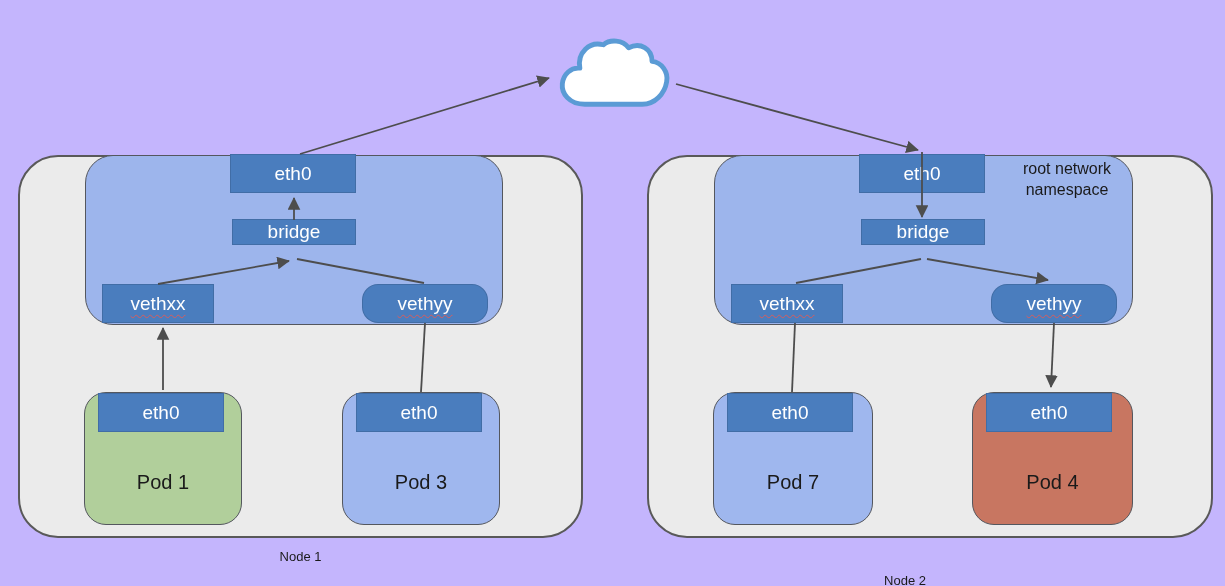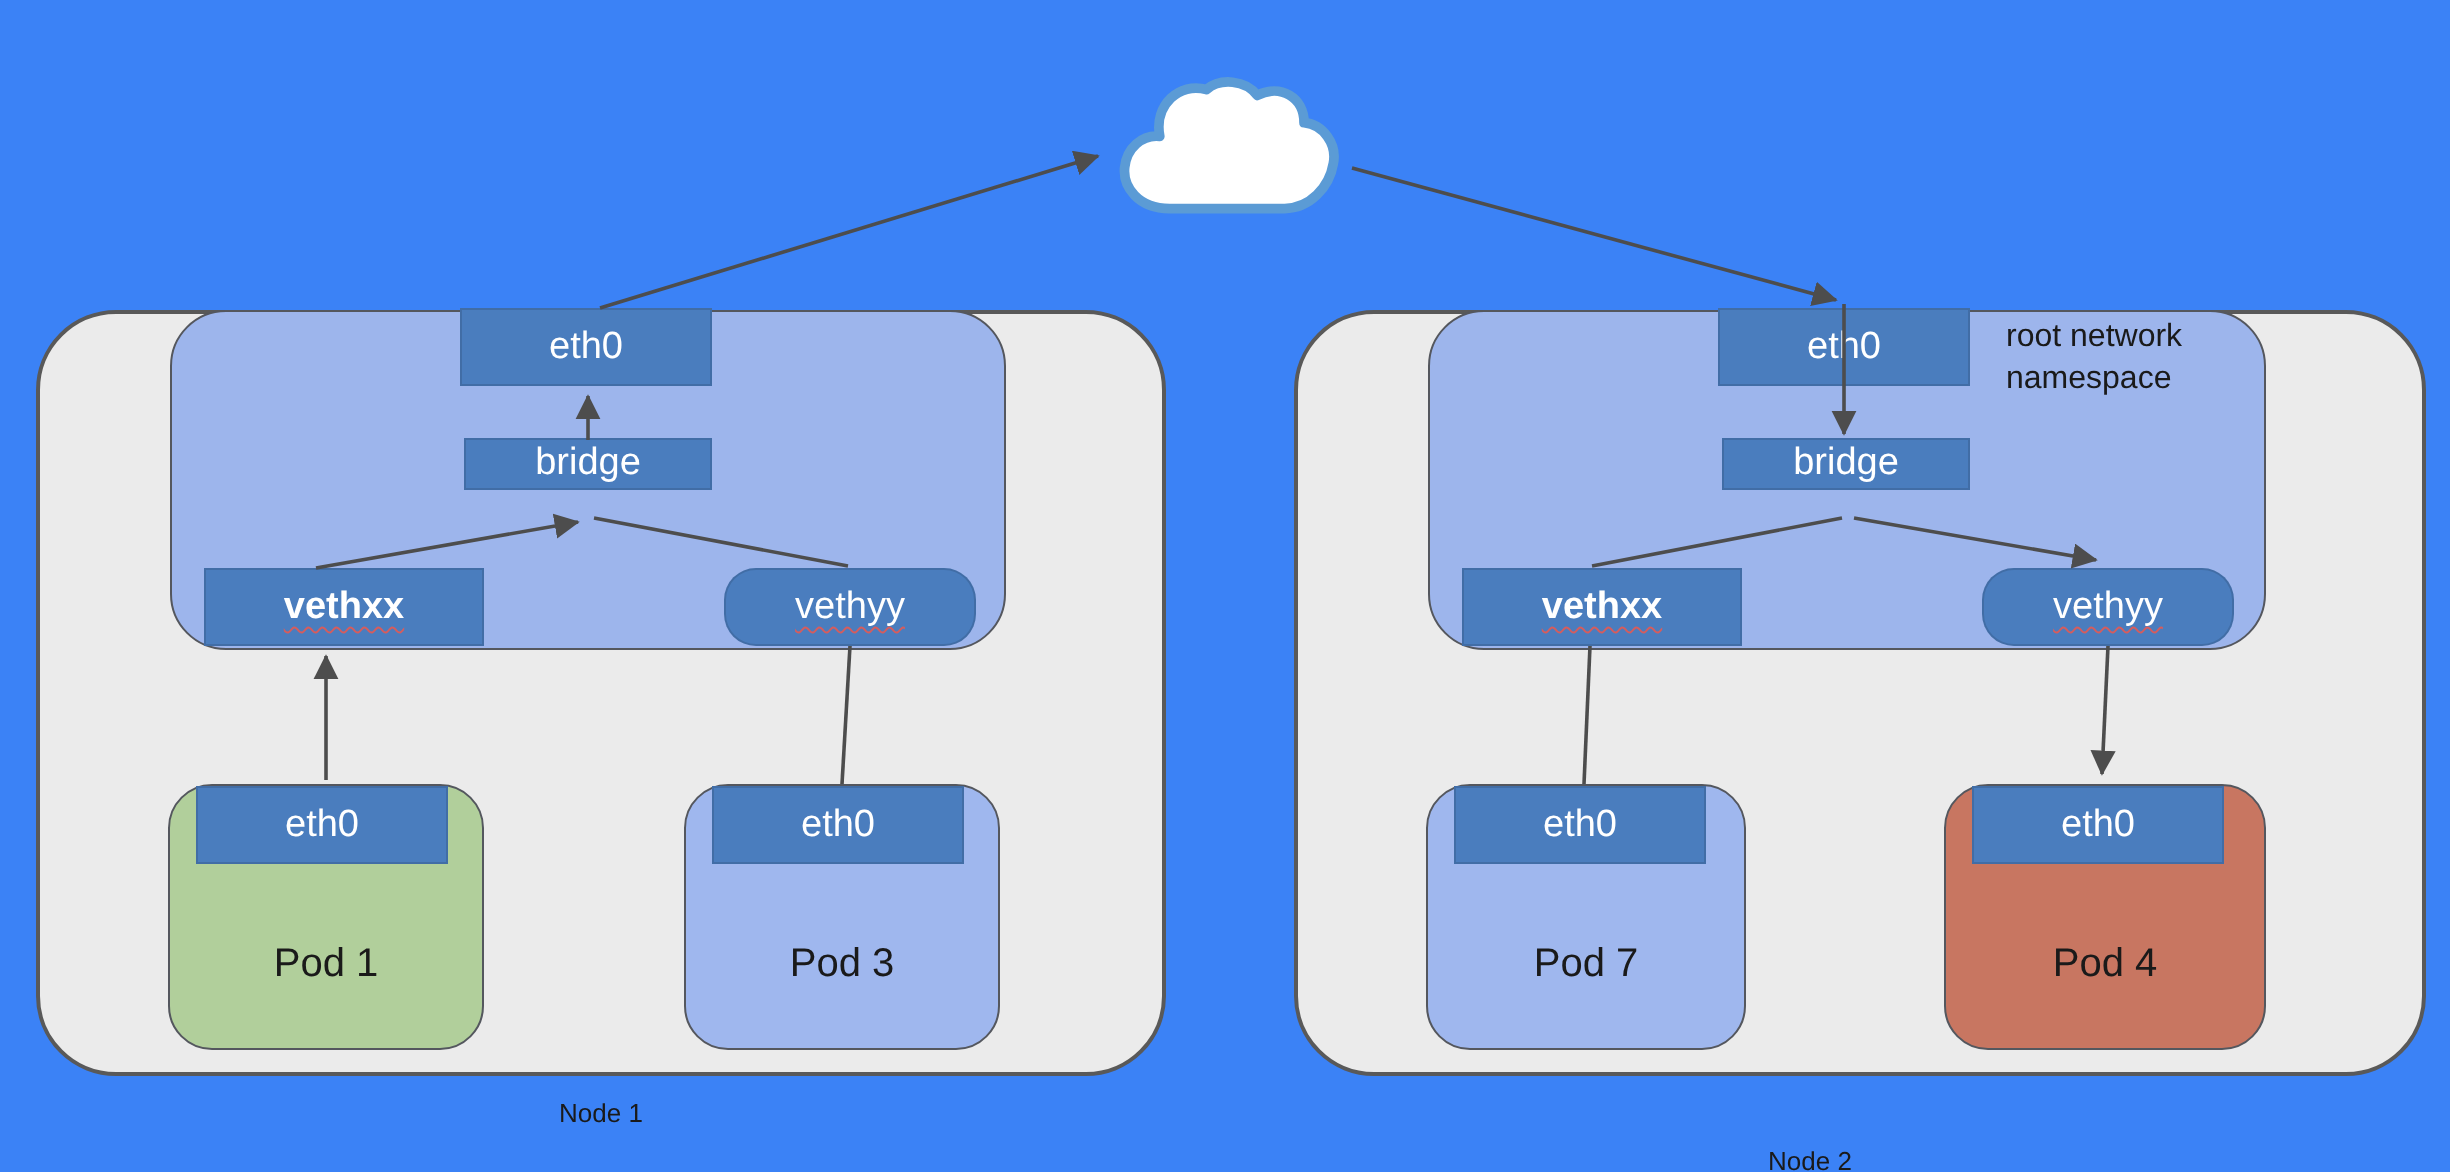--- a/index.html
+++ b/index.html
@@ -2,47 +2,47 @@
 <html style="--node-fill: #ebebeb; --node-border: #595959; --namespace-fill: #9db5ec; --interface-fill: #4a7dbe; --interface-text: #ffffff; --pod-green: #b1cf9b; --pod-blue: #9fb7ee; --pod-red: #c87661; --cloud-stroke: #5b9bd5; --arrow: #4d4d4d; --spellcheck-underline: #d75c5c;"><head>
 <meta charset="utf-8">
 <style>
   :root{
     --node-fill:#ebebeb; --node-border:#595959; --namespace-fill:#9db5ec;
     --interface-fill:#4a7dbe; --interface-text:#ffffff; --arrow:#4d4d4d;
     --cloud-stroke:#5b9bd5; --squiggle:#d75c5c; --label-text:#1a1a1a;
   }
   *{margin:0;padding:0;box-sizing:border-box;}
   body{background:#ffffff;font-family:"Liberation Sans","DejaVu Sans",sans-serif;}
-  .stage{position:relative;width:1225px;height:586px;background:#3b82f6;overflow:hidden;}
+  .stage{position:relative;width:1225px;height:586px;background:#c4b5fd;overflow:hidden;}
 
   .cloud{position:absolute;left:553px;top:36px;width:122px;height:78px;}
   .cloud svg{display:block;width:100%;height:100%;}
 
   .node{position:absolute;top:155px;height:383px;background:var(--node-fill);
         border:2px solid var(--node-border);border-radius:40px;}
   .node--1{left:18px;width:565px;}
   .node--2{left:647px;width:566px;}
 
   .namespace{position:absolute;left:65px;top:-2px;width:418px;height:170px;
              background:var(--namespace-fill);border:1.5px solid #54575e;border-radius:28px;}
   .node--2 .namespace{width:419px;}
 
   .iface{position:absolute;background:var(--interface-fill);border:1px solid rgba(0,0,0,0.12);
          color:var(--interface-text);font-size:19px;display:flex;align-items:center;
          justify-content:center;}
   .iface--eth0{left:144px;top:-2px;width:126px;height:39px;}
   .iface--bridge{left:146px;top:63px;width:124px;height:26px;}
-  .iface--veth-left{left:16px;top:128px;width:140px;height:39px;font-weight:bold;}
+  .iface--veth-left{left:16px;top:128px;width:112px;height:39px;}
   .iface--veth-right{left:276px;top:128px;width:126px;height:39px;border-radius:16px;}
   .veth-label{text-decoration-line:underline;text-decoration-style:wavy;
               text-decoration-color:var(--squiggle);text-decoration-thickness:1px;
               text-underline-offset:4px;}
 
   .ns-note{position:absolute;left:288px;top:2px;width:128px;color:var(--label-text);
-           font-size:16px;line-height:21px;}
+           font-size:16px;line-height:21px;text-align:center;}
 
   .pod{position:absolute;top:235px;width:158px;height:133px;border:1.5px solid #54575e;
        border-radius:22px;}
   .pod--left{left:64px;}
   .pod--right{left:322px;}
   .node--2 .pod--left{width:160px;}
   .node--2 .pod--right{left:323px;width:161px;}
   .pod-eth{position:absolute;left:13px;top:0px;width:126px;height:39px;
            background:var(--interface-fill);border:1px solid rgba(0,0,0,0.12);
            color:var(--interface-text);font-size:19px;display:flex;align-items:center;

